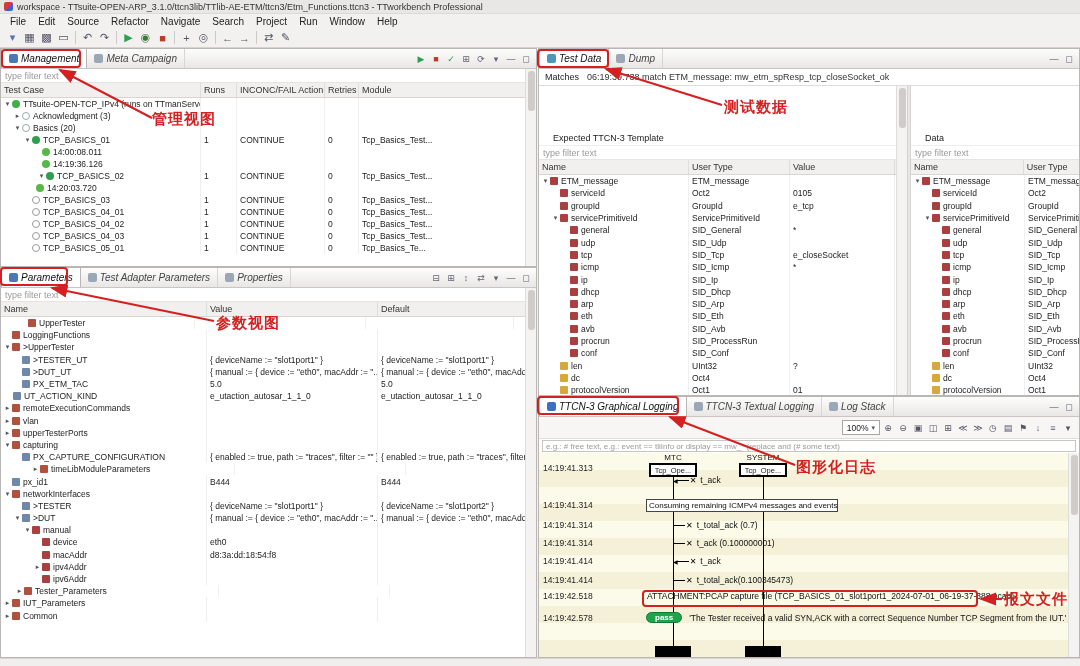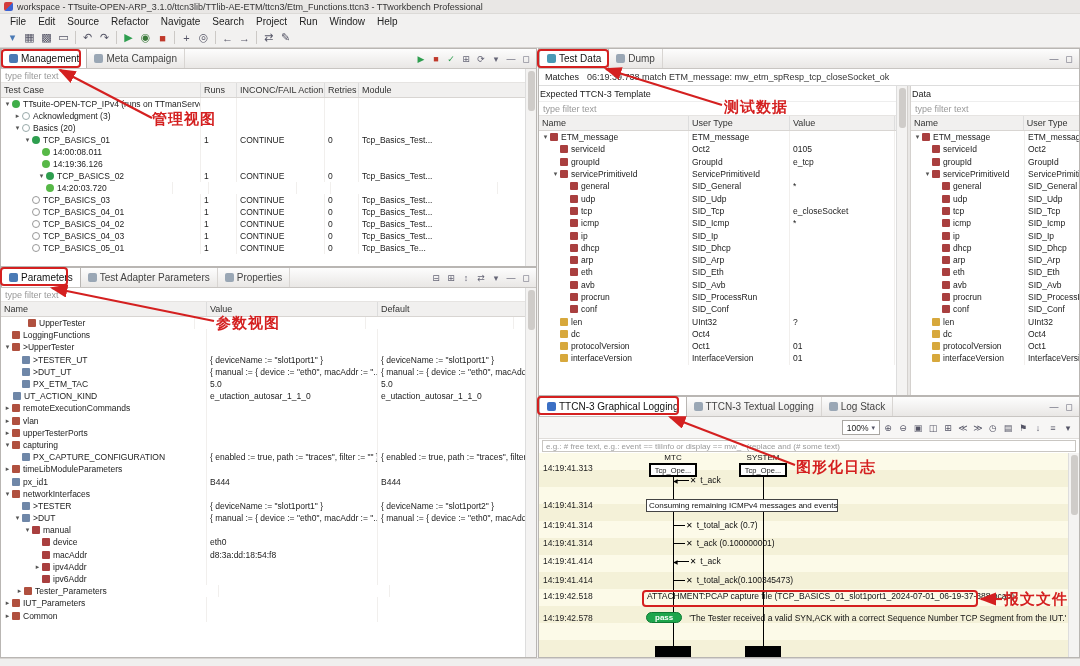--- a/index.html
+++ b/index.html
@@ -12,21 +12,21 @@
   .app-ic{width:9px;height:9px;background:linear-gradient(135deg,#d23c3c 50%,#3c62d2 50%);border-radius:2px;margin-right:4px;flex:none;}
   .menubar{height:14px;display:flex;align-items:center;padding:0 4px;font-size:10px;}
   .menubar span{padding:0 6px;cursor:default;}
   .toolbar{height:20px;display:flex;align-items:center;padding:0 4px;border-bottom:1px solid #d6d3d0;}
   .tbicon{width:17px;height:16px;display:flex;align-items:center;justify-content:center;font-size:11px;color:#556;border-radius:2px;}
   .tbsep{width:1px;height:13px;background:#ccc9c6;margin:0 3px;}
 
   
   .panel{position:absolute;background:#fff;border:1px solid #b9b6b3;overflow:hidden;}
   .tabbar{height:20px;background:linear-gradient(#fdfdfd,#e9e7e5);border-bottom:1px solid #c8c5c2;display:flex;align-items:stretch;}
-  .tab{display:flex;align-items:center;gap:3px;padding:0 7px;font-size:10px;color:#444;border-right:1px solid #d8d5d2;white-space:nowrap;}
+  .tab{display:flex;align-items:center;gap:3px;padding:0 7px;font-size:10px;color:#444;border-right:1px solid #d8d5d2;white-space:nowrap;font-style:italic;}
   .tab.selected{background:#fff;border-right:1px solid #b9b6b3;border-left:1px solid #b9b6b3;color:#111;}
   .tab-ic{width:9px;height:9px;border-radius:2px;display:inline-block;flex:none;}
   .tab-tools{margin-left:auto;display:flex;align-items:center;gap:1px;padding-right:3px;}
   .tool-ic{width:14px;height:15px;display:flex;align-items:center;justify-content:center;font-size:9px;color:#667;}
   .filterrow{height:14px;border-bottom:1px solid #e6e4e2;display:flex;align-items:center;padding:0 4px;background:#fff;}
   .filtertext{color:#9a9a9a;font-size:9px;}
   .gridhead{display:flex;height:15px;background:#f1f0ef;border-bottom:1px solid #d8d5d2;font-size:9px;color:#333;align-items:stretch;}
   .gridhead .hcell{padding:0 3px;border-right:1px solid #ddd;display:flex;align-items:center;overflow:hidden;white-space:nowrap;}
   .gridbody{overflow:hidden;}
   .trow{display:flex;align-items:center;font-size:8.5px;white-space:nowrap;}
@@ -44,21 +44,21 @@
   .ic-rec{background:#a93f3f;}
   .ic-opt{background:#d7a83c;}
   .vscroll{position:absolute;top:0;right:0;bottom:0;width:11px;background:#f4f3f2;border-left:1px solid #ddd;}
   .vscroll .thumb{position:absolute;top:2px;left:2px;width:7px;height:40px;background:#cfccc9;border-radius:3px;}
 
   
   .matchesrow{height:17px;display:flex;align-items:center;gap:8px;padding:0 6px;border-bottom:1px solid #ddd;font-size:9px;background:#fff;}
   .matches-label{color:#222;}
   .matches-value{color:#333;}
   .subpanel{position:absolute;top:37px;bottom:0;background:#fff;}
-  .subtitle{height:16px;display:flex;align-items:center;padding:0 1px;font-size:9px;color:#222;border-bottom:1px solid #eee;}
+  .subtitle{height:16px;display:flex;align-items:center;padding:0 14px;font-size:9px;color:#222;border-bottom:1px solid #eee;margin-top:44px;}
   .sash-v{position:absolute;top:37px;bottom:0;width:4px;background:#e9e7e5;border-left:1px solid #d4d1ce;border-right:1px solid #d4d1ce;}
 
   
   .gl-toolbar{height:22px;display:flex;justify-content:flex-end;align-items:center;gap:1px;padding:0 4px;border-bottom:1px solid #e0ddda;background:#f7f6f5;}
   .combo{border:1px solid #a9a6a2;background:#fff;height:15px;display:flex;align-items:center;gap:3px;padding:0 4px;font-size:8.5px;}
   .gl-filter{margin:1px 3px;border:1px solid #c9c6c2;height:12px;font-size:8px;color:#9a9a9a;display:flex;align-items:center;padding:0 3px;background:#fff;overflow:hidden;white-space:nowrap;}
   .diagram{position:absolute;left:0;right:0;bottom:0;top:56px;background:repeating-linear-gradient(180deg,#fcfae8 0 17px,#f4f1d8 17px 34px);overflow:hidden;}
   .lifeline{position:absolute;top:24px;width:1px;background:#000;height:169px;}
   .ll-label{position:absolute;top:0;width:48px;text-align:center;font-size:8px;color:#111;}
   .ll-head{position:absolute;top:10px;width:48px;height:14px;border:2px solid #000;background:#fff;font-size:7.5px;display:flex;align-items:center;justify-content:center;overflow:hidden;white-space:nowrap;}
@@ -231,21 +231,21 @@
             <span class="exp">▾</span>
             <span class="tic ic-run"></span>
             <span>TCP_BASICS_02</span>
           </span>
           <span class="tcell" style="width: 36px;">1</span>
           <span class="tcell" style="width: 88px;">CONTINUE</span>
           <span class="tcell" style="width: 34px;">0</span>
           <span class="tcell" style="width: 167px;">Tcp_Basics_Test...</span>
         </div>
         <div class="trow" style="height: 12px;">
-          <span class="tcell" style="width: 172px; padding-left: 36px; text-align: center;">
+          <span class="tcell" style="width: 200px; padding-left: 26px; text-align: center;">
             <span class="exp"></span>
             <span class="tic ic-runok"></span>
             <span>14:20:03.720</span>
           </span>
           <span class="tcell" style="width: 36px;"></span>
           <span class="tcell" style="width: 88px;"></span>
           <span class="tcell" style="width: 34px;"></span>
           <span class="tcell" style="width: 167px;"></span>
         </div>
         <div class="trow" style="height: 12px;">
@@ -443,21 +443,21 @@
         </div>
         <div class="trow" style="height: 12.2px;">
           <span class="tcell" style="width: 206px; padding-left: 12px;">
             <span class="exp"></span>
             <span class="tic ic-par"></span>
             <span>PX_CAPTURE_CONFIGURATION</span>
           </span>
           <span class="tcell" style="width: 171px;">{ enabled := true, path := "traces", filter := "" }</span>
           <span class="tcell" style="width: 148px;">{ enabled := true, path := "traces", filter :=</span>
         </div>
-        <div class="trow" style="height: 12.2px;">
+        <div class="trow" style="height: 12.2px; padding-left: 28px;">
           <span class="tcell" style="width: 206px; padding-left: 2px;">
             <span class="exp">▸</span>
             <span class="tic ic-mod"></span>
             <span>timeLibModuleParameters</span>
           </span>
           <span class="tcell" style="width: 171px;"></span>
           <span class="tcell" style="width: 148px;"></span>
         </div>
         <div class="trow" style="height: 12.2px;">
           <span class="tcell" style="width: 206px; padding-left: 2px;">

